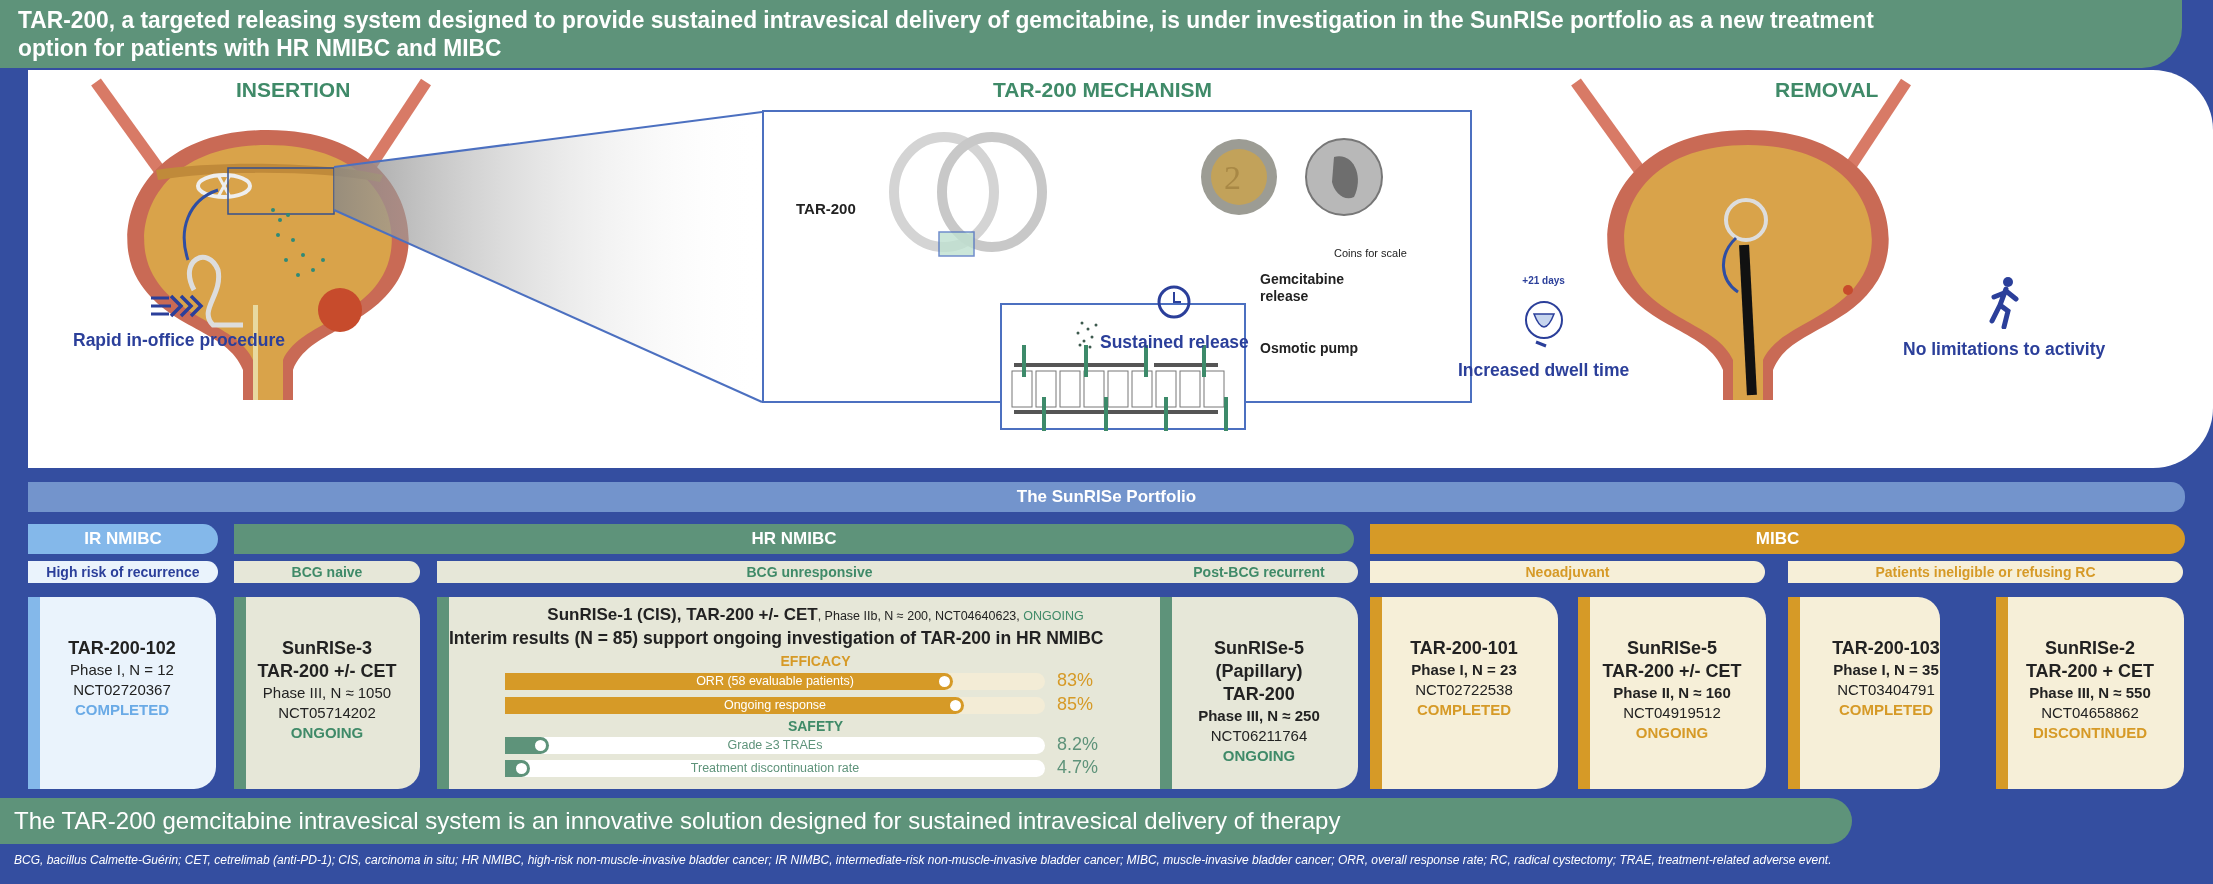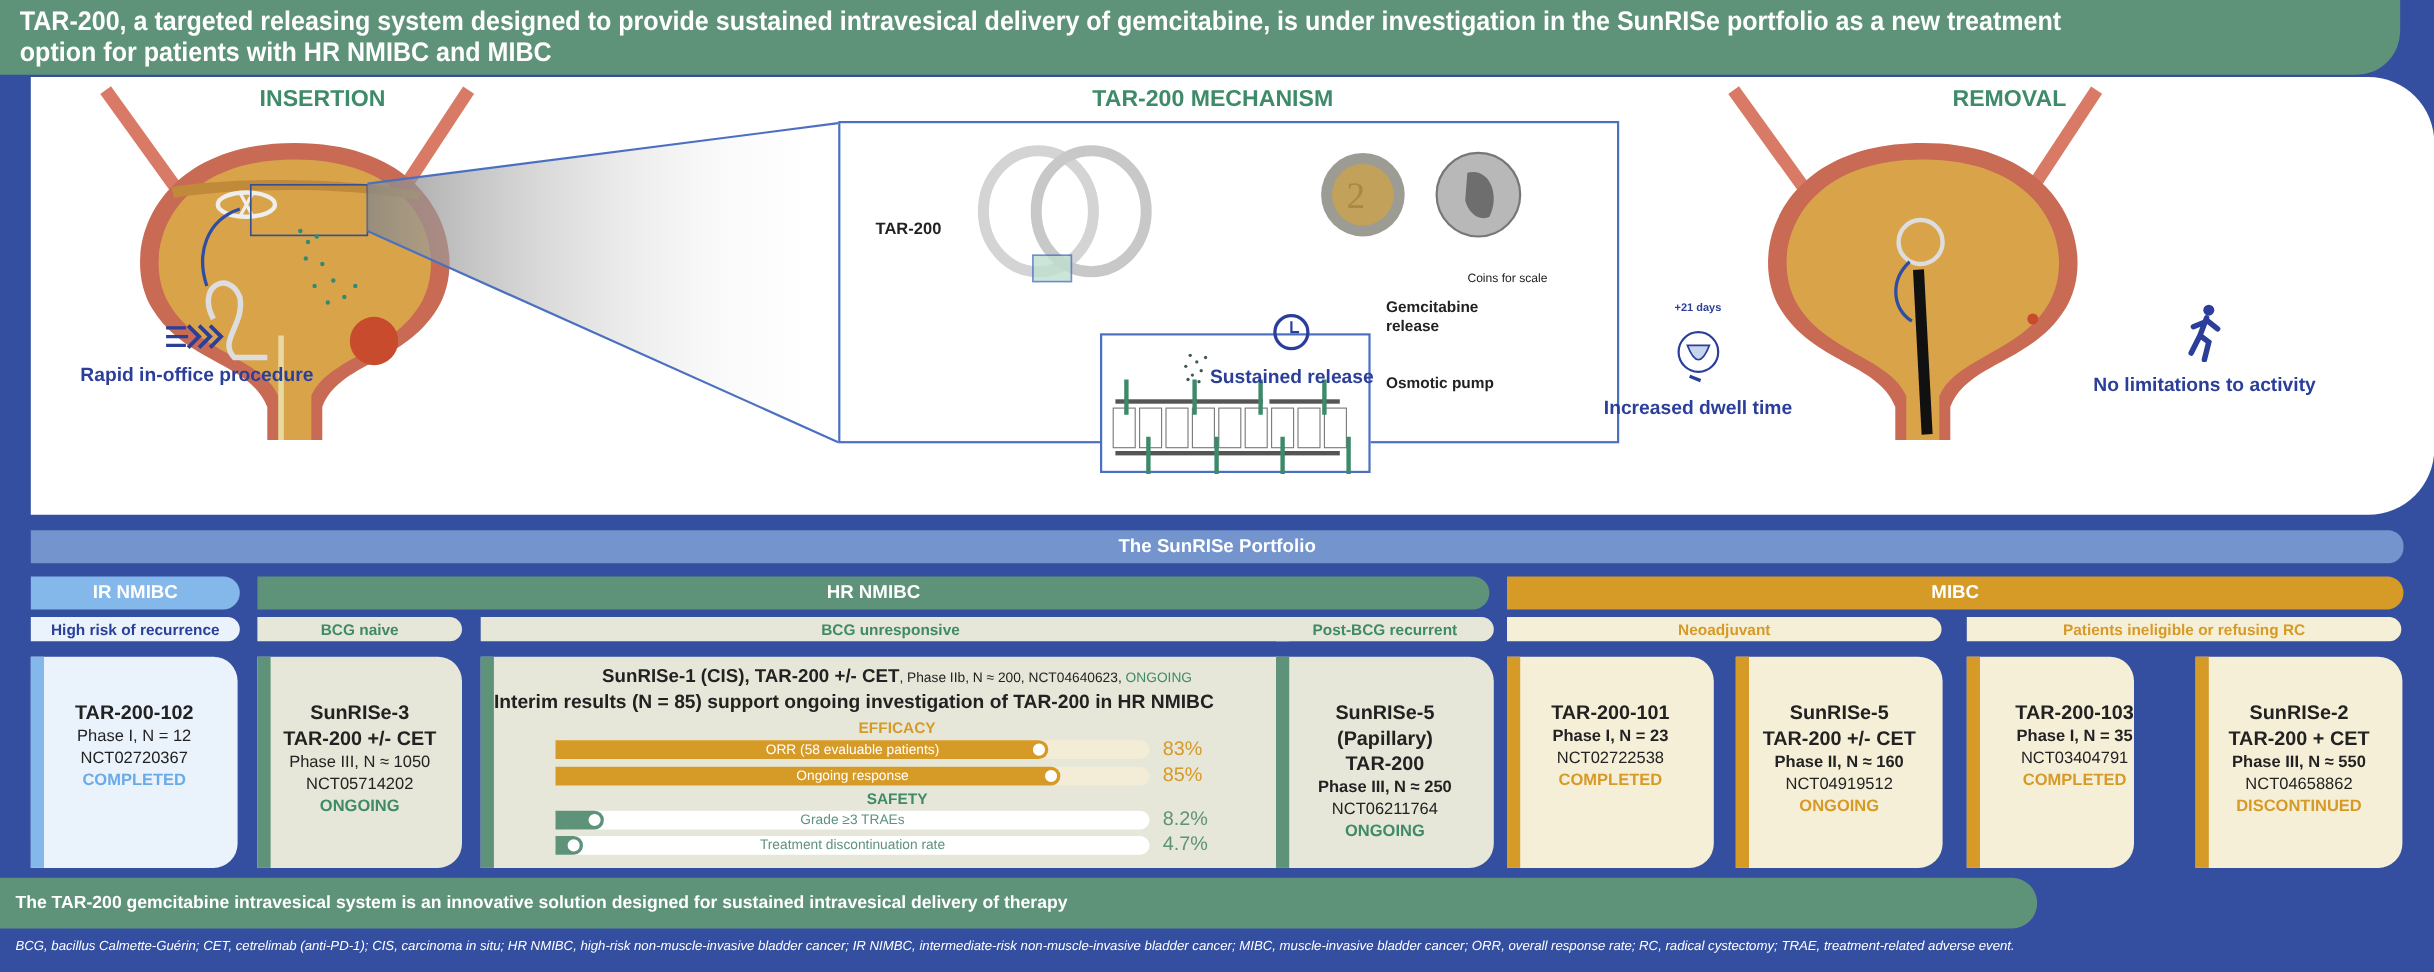--- a/index.html
+++ b/index.html
@@ -35,21 +35,21 @@
   .s1 .bar { position: absolute; left: 0; top: 0; bottom: 0; width: 12px; background: #5e937a; }
   .s1 .l1 { position: absolute; left: 12px; right: 0; top: 8px; text-align: center; font-size: 17px; color: #222; }
   .s1 .l2 { position: absolute; left: 12px; right: 0; top: 31px; text-align: left; font-size: 17.5px; font-weight: bold; color: #222; }
   .s1 .hd { position: absolute; left: 12px; right: 0; text-align: center; font-weight: bold; font-size: 14px; }
   .meter { position: absolute; left: 68px; width: 540px; height: 17px; border-radius: 9px; }
   .meter .fill { position: absolute; left: 0; top: 0; bottom: 0; border-radius: 0 9px 9px 0; }
   .meter .knob { position: absolute; top: 1px; width: 15px; height: 15px; border-radius: 50%; background: #fff; border: 2px solid; }
   .meter .mlbl { position: absolute; left: 0; right: 0; top: 0; line-height: 17px; text-align: center; font-size: 12.5px; }
   .pct { position: absolute; left: 620px; font-size: 18px; }
 
-  .bottom-bar { position: absolute; left: 0; top: 798px; width: 1852px; height: 46px; background: #5e937a; border-radius: 0 24px 24px 0; color: #fff; font-weight: bold; font-size: 16px; line-height: 46px; padding-left: 14px; }
+  .bottom-bar { position: absolute; left: 0; top: 798px; width: 1852px; height: 46px; background: #5e937a; border-radius: 0 24px 24px 0; color: #fff; font-weight: normal; font-size: 24px; line-height: 46px; padding-left: 14px; }
   .footnote { position: absolute; left: 14px; top: 853px; color: #fff; font-style: italic; font-size: 12px; white-space: nowrap; }
 </style>
 </head>
 <body>
 
 <div class="title-bar">
   <div class="t">TAR-200, a targeted releasing system designed to provide sustained intravesical delivery of gemcitabine, is under investigation in the SunRISe portfolio as a new treatment</div>
   <div class="t">option for patients with HR NMIBC and MIBC</div>
 </div>
 

